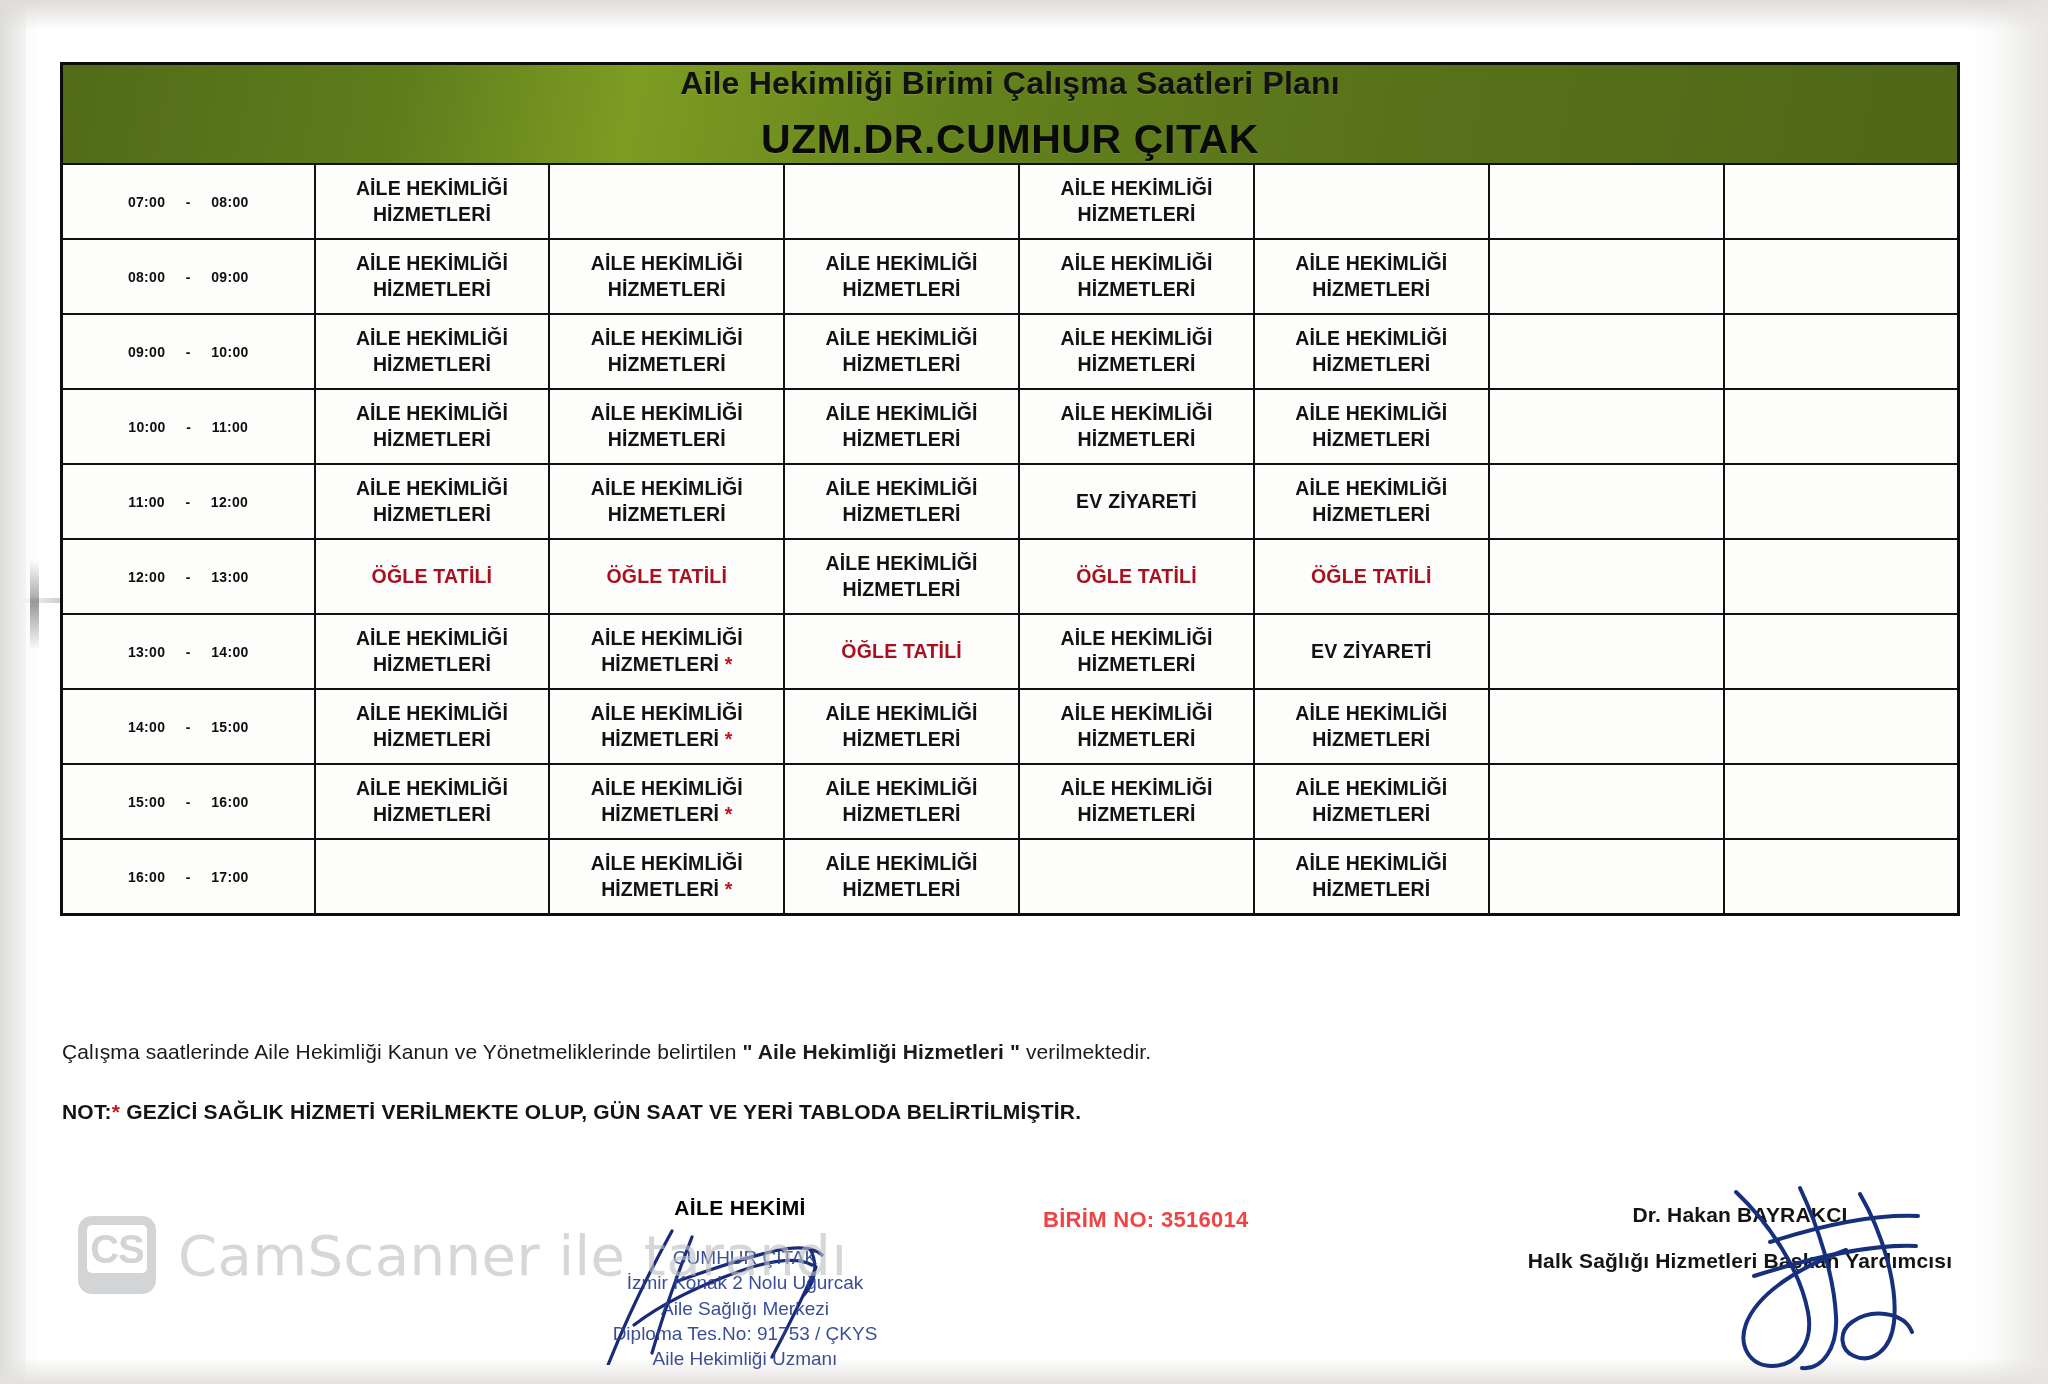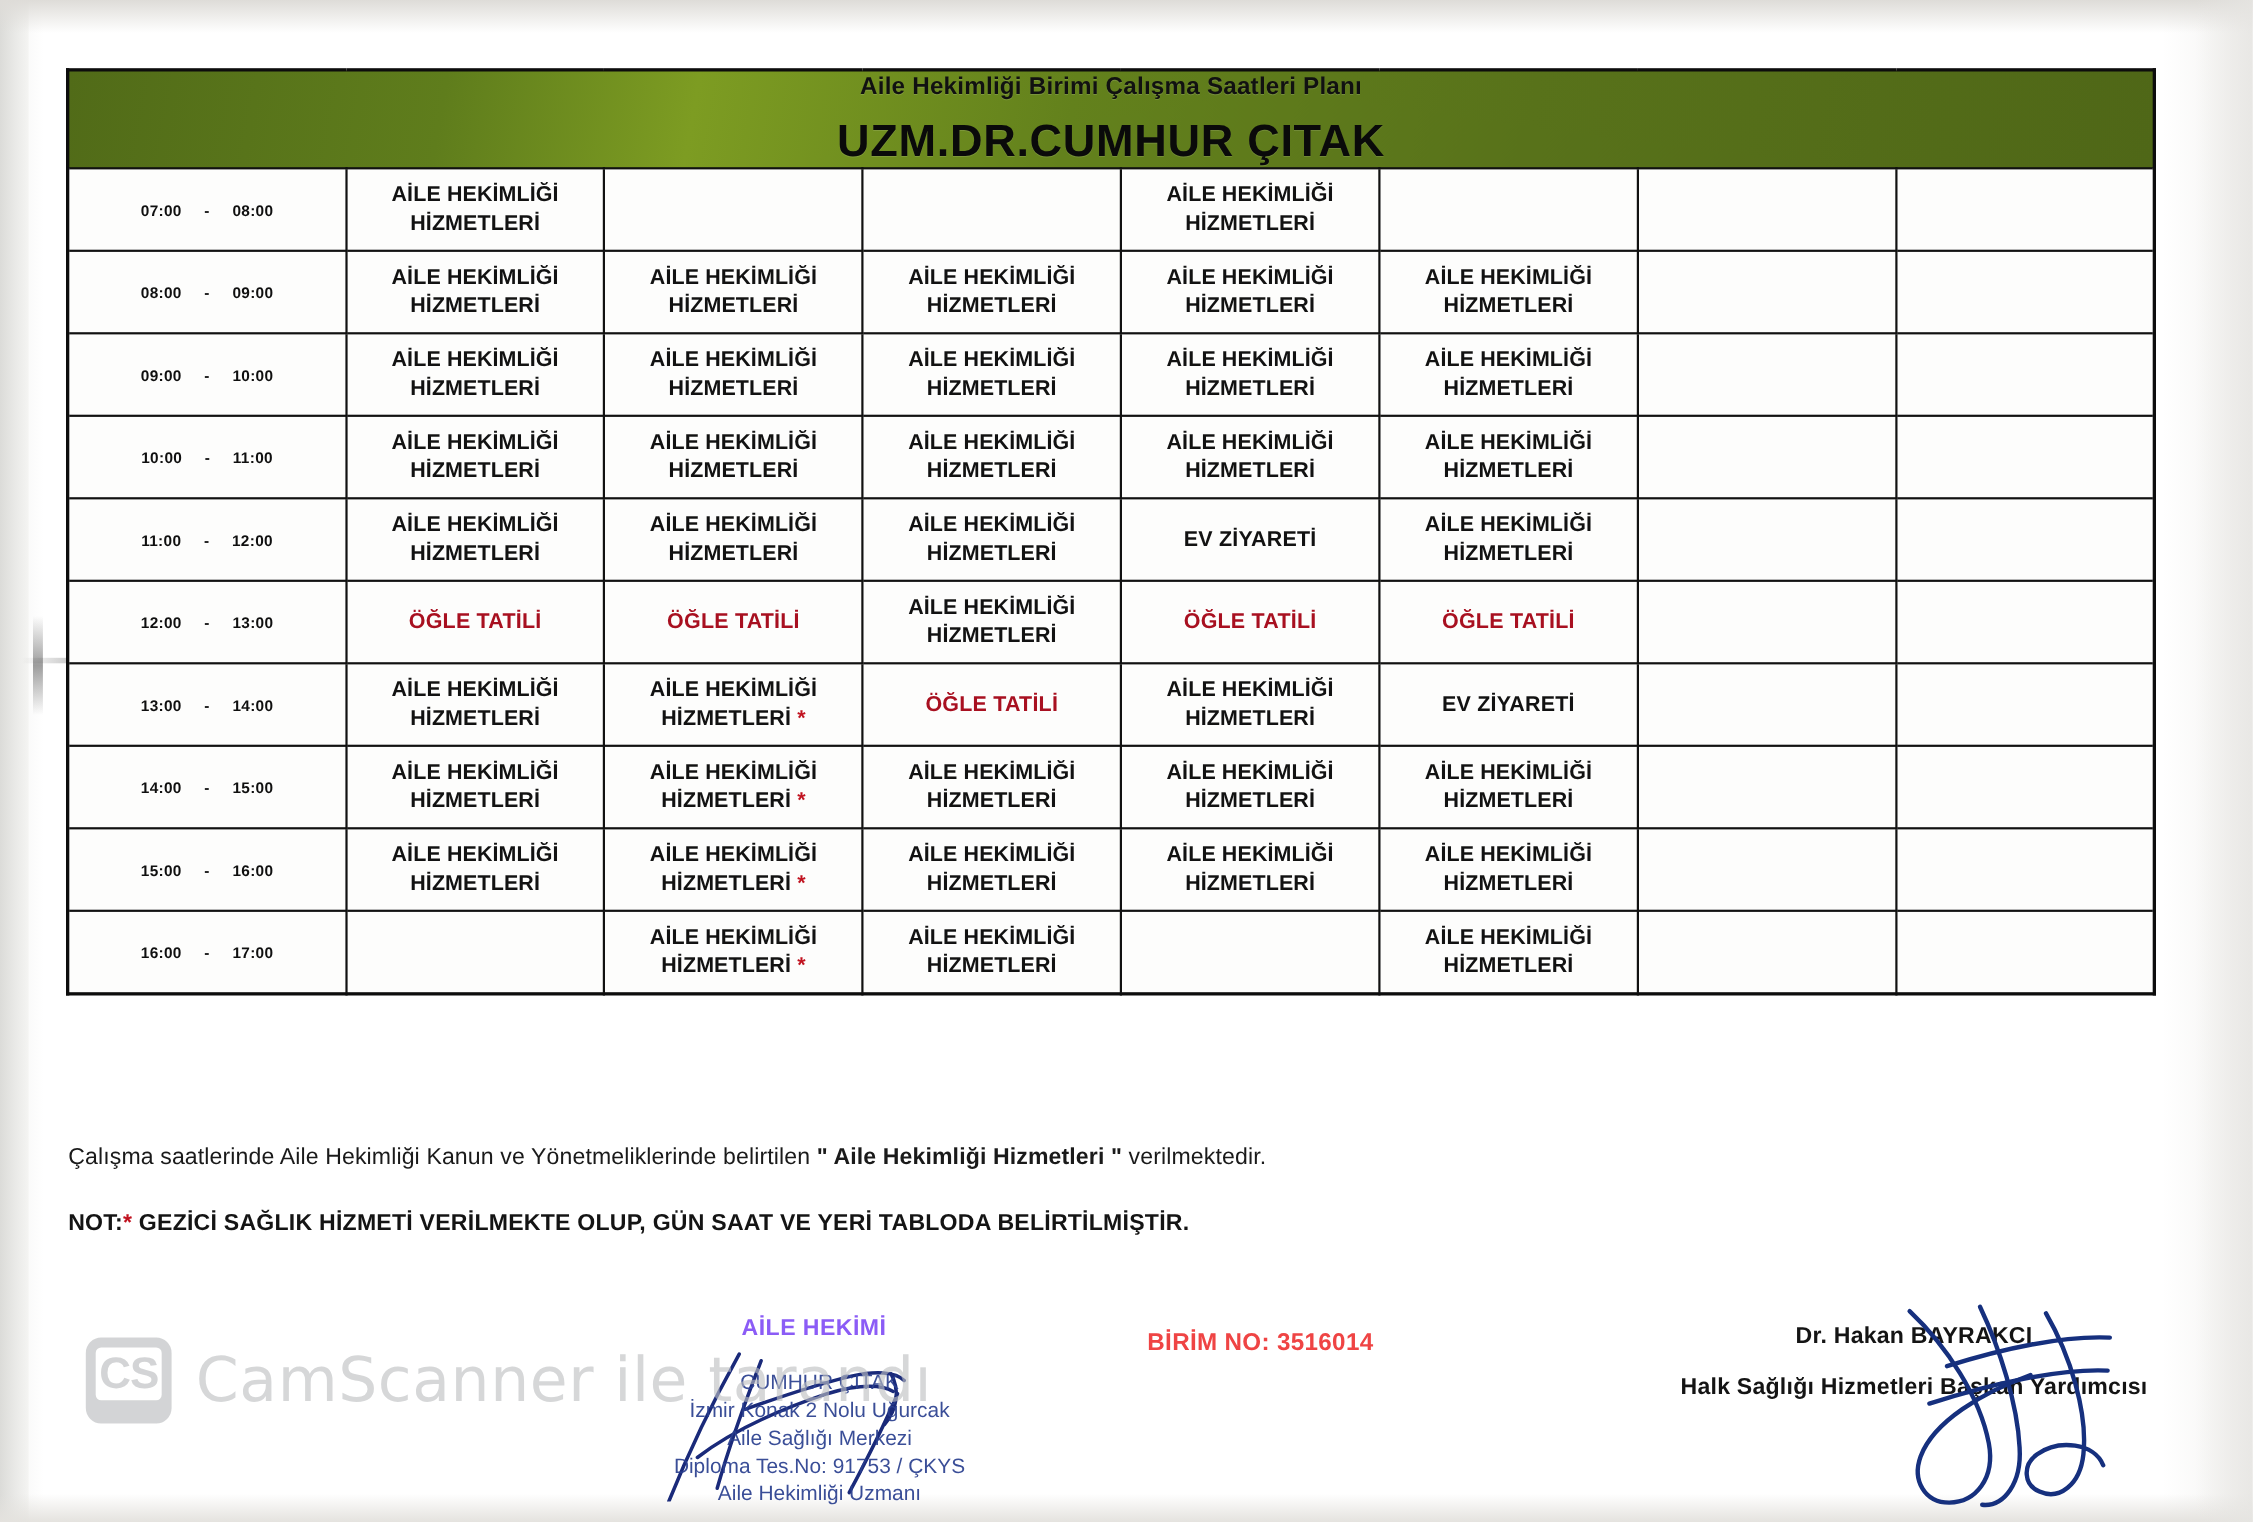--- a/index.html
+++ b/index.html
@@ -55,21 +55,21 @@
 
   
   .titleband{
     background:linear-gradient(100deg,#516b18 0%,#5f7d1c 18%,#7d9c22 30%,#63811c 48%,#58721a 70%,#4f6717 100%);
     color:#0b0b0b;
     text-align:center;
     padding:10px 0 16px 0;
     border:2px solid #0d0d0d;
   }
   .t-sub{
-    font-size:22px;font-weight:bold;letter-spacing:.2px;
+    font-size:32px;font-weight:bold;letter-spacing:.2px;
     color:#111;
     padding-bottom:14px;
     text-shadow:0 1px 0 rgba(255,255,255,.14);
   }
   .t-main{
     font-size:41px;font-weight:bold;letter-spacing:.6px;
     color:#0a0a0a;
     text-shadow:0 1px 0 rgba(255,255,255,.12);
   }
 
@@ -129,21 +129,21 @@
   .note1 b{font-weight:bold;}
   .note2{
     margin-top:36px;
     font-size:21px;font-weight:bold;color:#141414;letter-spacing:.2px;
   }
   .note2 .star{color:#c1121f;}
 
   
   .sigAH{
     position:absolute;left:600px;top:1196px;width:280px;text-align:center;
-    font-size:21px;font-weight:bold;color:#8b5cf6;letter-spacing:.4px;
+    font-size:21px;font-weight:bold;color:#000000;letter-spacing:.4px;
   }
   .stamp{
     position:absolute;left:495px;top:1245px;width:500px;
     text-align:center;color:#2a3f8f;
     font-family:"Liberation Sans", sans-serif;
     font-size:19px;line-height:1.33;
     opacity:.92;
   }
   .stamp div{white-space:nowrap;}
   .birim{

